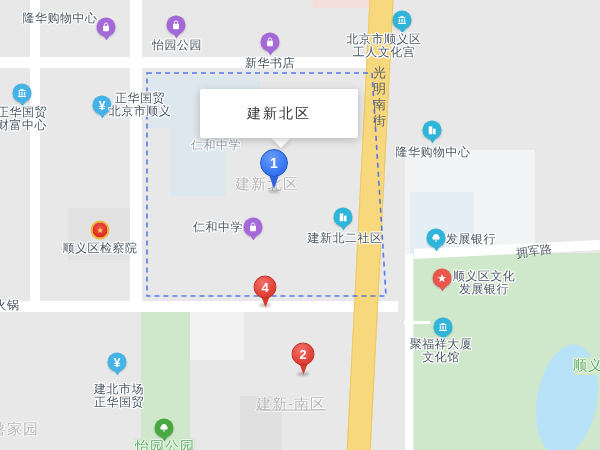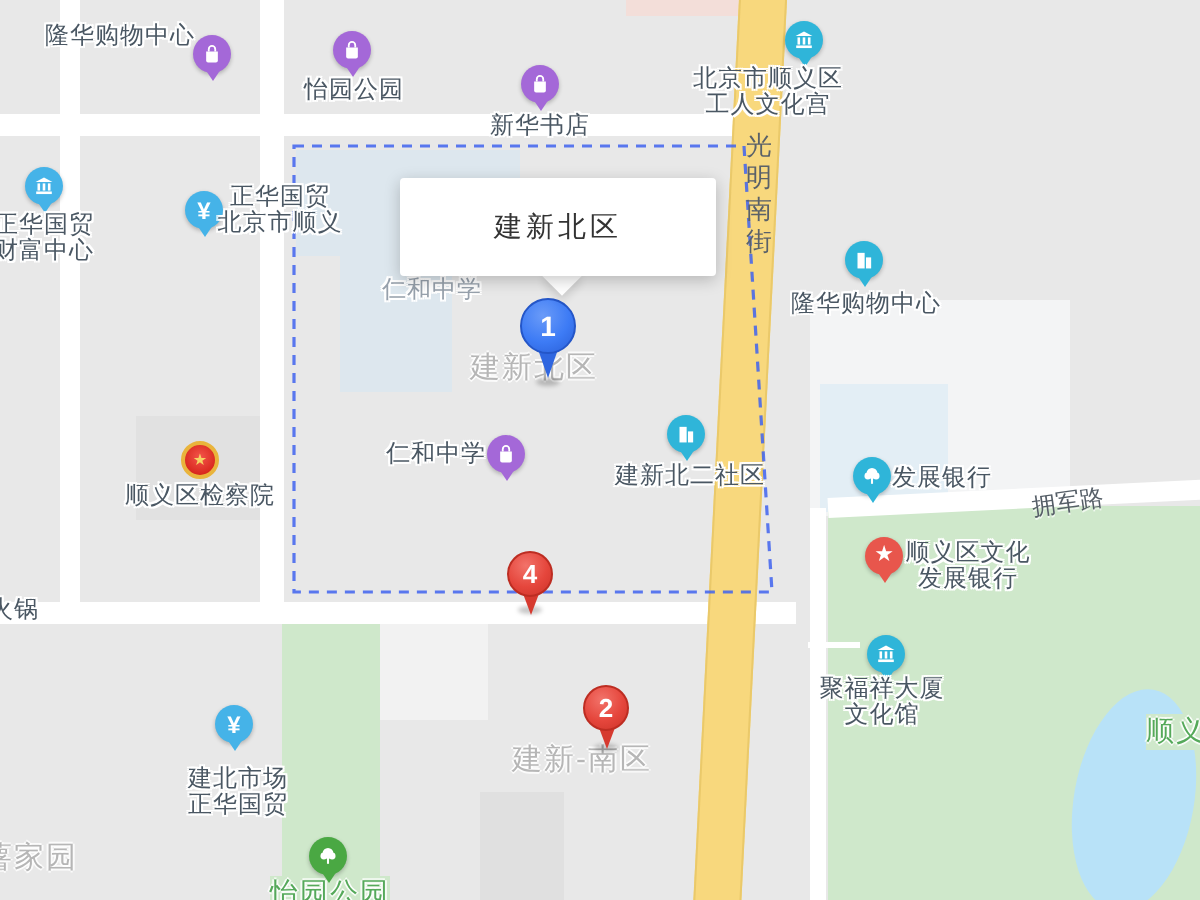--- a/index.html
+++ b/index.html
@@ -142,21 +142,21 @@
   <div id="street-v">
       <div>光</div>
       <div>明</div>
       <div>南</div>
       <div>街</div>
     </div>
   <div id="street-h">拥军路</div>
 
   <div id="areas">
       <div class="area-label" style="left: 267px; top: 184px;">建新北区</div>
-      <div class="area-label" style="left: 291px; top: 380px;">建新-南区</div>
+      <div class="area-label" style="left: 291px; top: 404px; text-decoration: underline;">建新-南区</div>
       <div class="area-label" style="left: 15px; top: 429px;">薯家园</div>
       <div class="area-label green" style="left: 165px; top: 447px;">怡园公园</div>
       <div class="area-label green" style="left: 588px; top: 366px;">顺义</div>
     </div>
   <div id="pois">
       <div class="pin" style="color: rgb(164, 104, 216); left: 106px; top: 27px;">
         <div class="c" style="background:#a468d8">
           <svg width="13" height="13" viewBox="0 0 20 20">
             <path d="M5.5 8h9v7a1.5 1.5 0 0 1-1.5 1.5H7A1.5 1.5 0 0 1 5.5 15z" fill="#fff"></path>
             <path d="M7.5 8V6.3a2.5 2.5 0 0 1 5 0V8" fill="none" stroke="#fff" stroke-width="1.4"></path>

